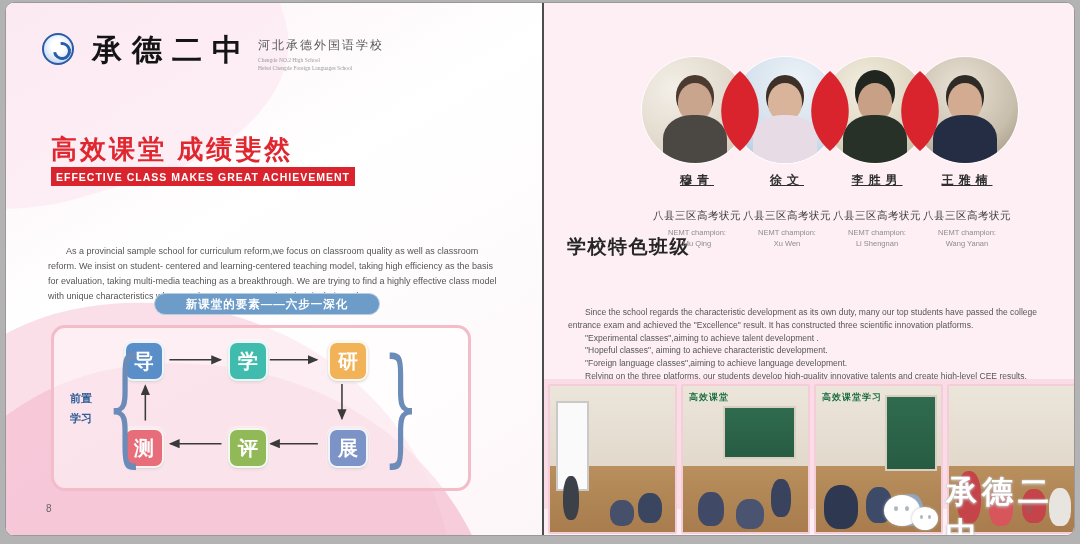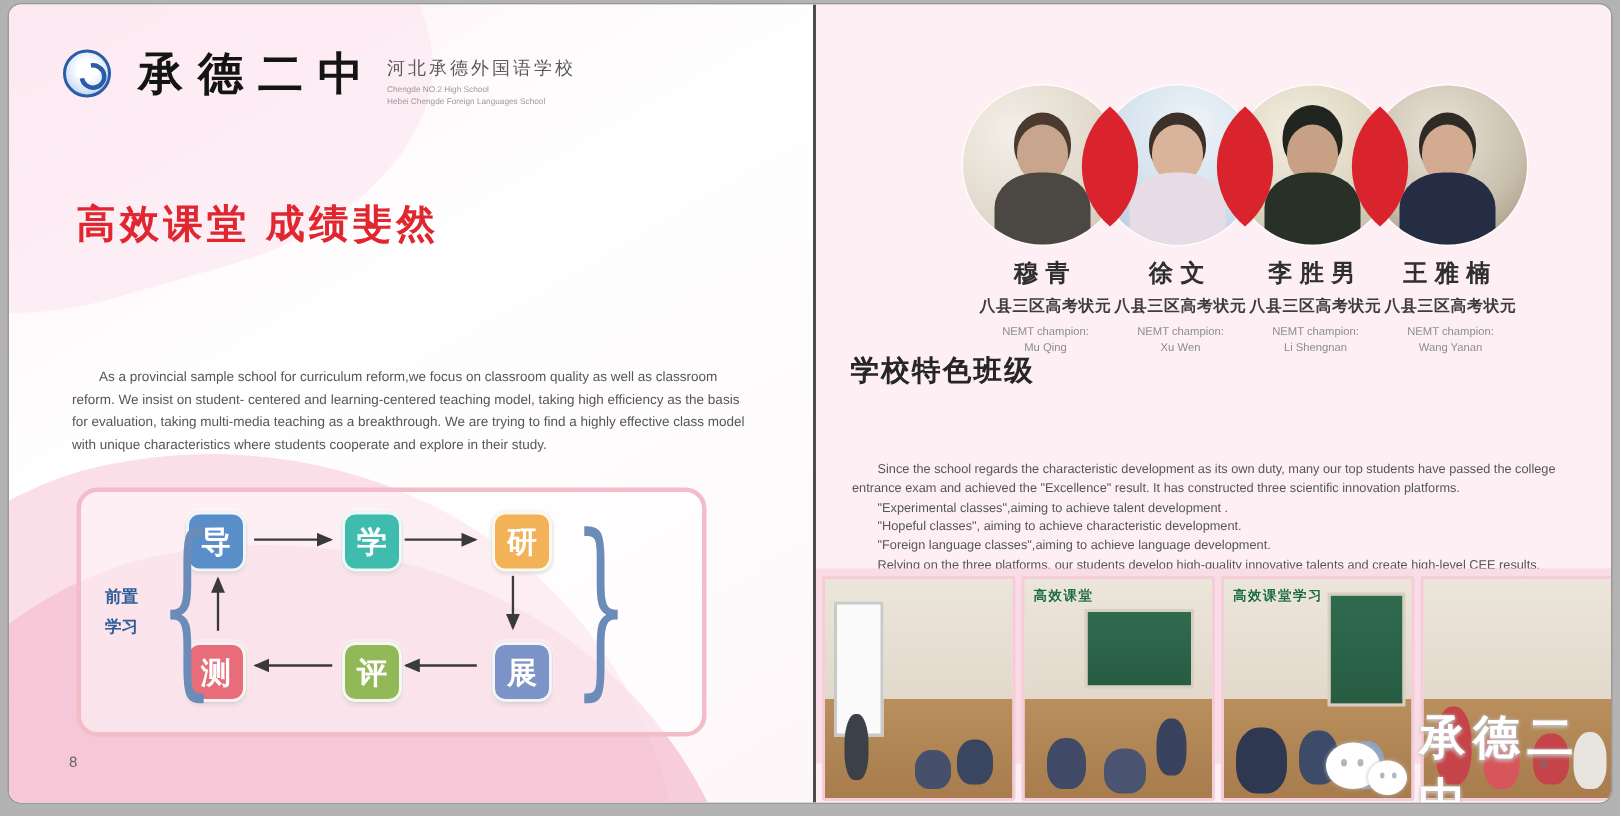--- a/index.html
+++ b/index.html
@@ -26,21 +26,21 @@
   
   .logo-row { position:absolute; left:36px; top:30px; display:flex; align-items:flex-start; }
   .emblem { width:32px; height:32px; border-radius:50%; border:2px solid #2a5ca8;
             background:radial-gradient(circle at 50% 40%, #ffffff 30%, #cfe0f5 70%, #6d9ad1 100%);
             position:relative; flex:0 0 auto; }
   .emblem::after { content:""; position:absolute; left:9px; top:7px; width:12px; height:12px;
             border:3px solid #2a5ca8; border-left-color:transparent; border-radius:50%;
             transform:rotate(35deg); }
   .school-name { font-family:"DejaVu Serif", serif; font-weight:bold; font-size:30px;
             color:#141414; letter-spacing:10px; margin:2px 0 0 18px; line-height:1; }
-  .logo-sub { margin:4px 0 0 6px; }
+  .logo-sub { margin:4px 0 0 6px;font-family:Liberation Serif, serif; }
   .logo-sub-cn { font-size:12px; color:#5a5a5a; letter-spacing:2px; }
   .logo-sub-en { font-size:5.5px; color:#9a9a9a; margin-top:2px; line-height:1.5; }
 
   
   .lp-title { position:absolute; left:45px; top:129px; font-size:26px; font-weight:bold;
               color:#e0262e; letter-spacing:3px; }
   .lp-banner { position:absolute; left:45px; top:164px; width:304px; height:19px;
                background:#d9232d; color:#fff; font-size:10.5px; font-weight:bold;
                letter-spacing:1px; display:flex; align-items:center; justify-content:center; }
   .para-cn { position:absolute; left:42px; top:192px; width:452px; font-size:10px;
@@ -97,22 +97,22 @@
   .cp3 { left:278px; background:radial-gradient(circle at 40% 30%, #f5efe2, #d9d2bc 60%, #b9b29a); }
   .cp3 .head { background:#c7a086; box-shadow:0 -10px 0 3px #20251f; }
   .cp3 .body { background:#273128; }
   .cp4 { left:368px; background:radial-gradient(circle at 45% 30%, #e9e2d6, #c8beac 60%, #958a74); }
   .cp4 .head { background:#d3ab90; box-shadow:0 -6px 0 2px #2e2a26; }
   .cp4 .body { background:#252d45; }
   .lenses { position:absolute; left:0; top:0; width:532px; height:220px; z-index:3; pointer-events:none; }
 
   .champ-col { position:absolute; top:169px; width:100px; text-align:center; z-index:3; }
   .cc1 { left:103px; } .cc2 { left:193px; } .cc3 { left:283px; } .cc4 { left:373px; }
-  .champ-name { font-size:16px; font-weight:bold; color:#2f2f2f; letter-spacing:5px; }
-  .champ-title { font-size:10.5px; font-weight:bold; color:#3c3c3c; margin-top:4px; letter-spacing:.5px; }
+  .champ-name { font-size:12px; font-weight:bold; color:#2f2f2f; letter-spacing:5px;text-decoration:underline; }
+  .champ-title { font-size:10.5px; font-weight:normal; color:#3c3c3c; margin-top:20px; letter-spacing:.5px; }
   .champ-en { font-size:7.5px; color:#8d8d8d; margin-top:4px; line-height:1.5; }
 
   
   .section-title { position:absolute; left:23px; top:231px; font-size:19px; font-weight:bold;
                    color:#262626; letter-spacing:1.5px; }
   .cn-paras { position:absolute; left:23px; top:249px; width:468px; }
   .cn-paras p { font-size:9px; line-height:1.62; color:#474747; text-indent:2em; font-weight:500; }
   .en-paras { position:absolute; left:24px; top:303px; width:470px; }
   .en-paras p { font-size:8.5px; line-height:1.5; color:#565656; text-indent:2em; }
 
@@ -165,23 +165,25 @@
         <div class="logo-sub">
           <div class="logo-sub-cn">河北承德外国语学校</div>
           <div class="logo-sub-en">
             <div>Chengde NO.2 High School</div>
             <div>Hebei Chengde Foreign Languages School</div>
           </div>
         </div>
       </div>
 
       <div class="lp-title">高效课堂 成绩斐然</div>
+      <div class="lp-banner">EFFECTIVE CLASS MAKES GREAT ACHIEVEMENT</div>
 
       <p class="para-en">As a provincial sample school for curriculum reform,we focus on classroom quality as well as classroom reform. We insist on student- centered and learning-centered teaching model, taking high efficiency as the basis for evaluation, taking multi-media teaching as a breakthrough. We are trying to find a highly effective class model with unique characteristics where students cooperate and explore in their study.</p>
 
+      <div class="blue-banner">新课堂的要素——六步一深化</div>
 
       <div class="diagram">
         <svg class="arrows" viewBox="0 0 420 166">
           <defs>
             <marker id="ah" markerWidth="8" markerHeight="8" refX="6" refY="3" orient="auto">
               <path d="M0,0 L7,3 L0,6 Z" fill="#3a3a3a"></path>
             </marker>
           </defs>
           <line x1="115" y1="33" x2="168" y2="33" stroke="#3a3a3a" stroke-width="1.6" marker-end="url(#ah)"></line>
           <line x1="219" y1="33" x2="268" y2="33" stroke="#3a3a3a" stroke-width="1.6" marker-end="url(#ah)"></line>

